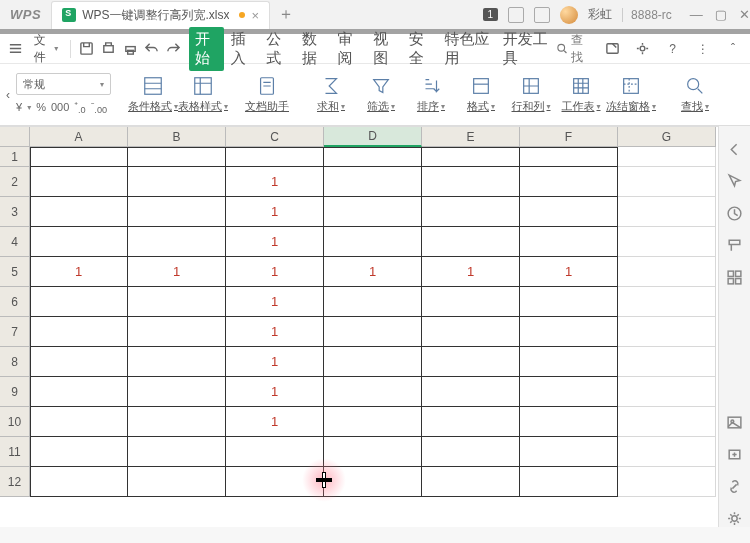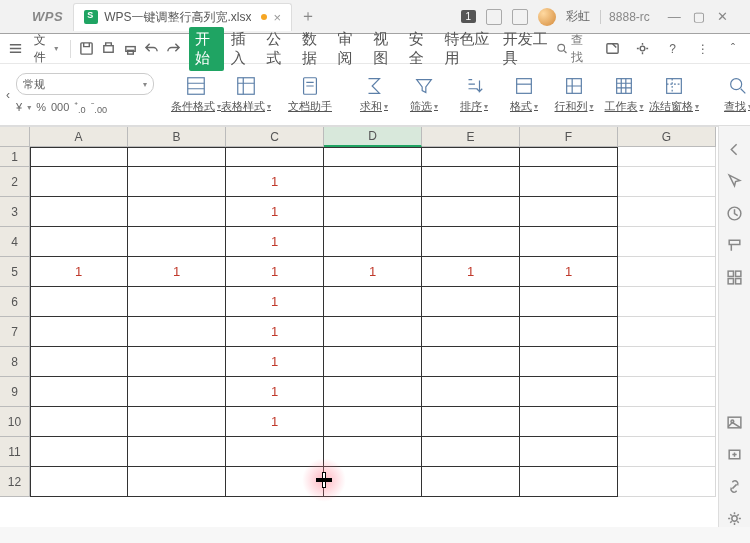--- a/index.html
+++ b/index.html
@@ -1,19 +1,19 @@
 <!DOCTYPE html>
 <html><head>
 <meta charset="utf-8">
 <style>
 * { margin: 0; padding: 0; box-sizing: border-box; font-family: "Microsoft YaHei", Arial, sans-serif; }
 body { width: 750px; height: 543px; background: #f7f7f7; overflow: hidden; position: relative; font-size: 12px; color: #444; }
 
 
-.titlebar { height: 34px; background: #f2f2f2; display: flex; align-items: center; padding: 0 22px; border-bottom: 1px solid #a3a3a3; }
+.titlebar { height: 34px; background: #f2f2f2; display: flex; align-items: center; padding: 0 0; border-bottom: 5px solid #a3a3a3; }
 .logo { font-weight: bold; color: #888; font-style: italic; letter-spacing: 0.5px; padding: 0 10px; font-size: 13px; }
 .tab-strip { display: flex; align-items: center; gap: 4px; }
 .doc-tab { display: flex; align-items: center; gap: 6px; background: #fff; height: 28px; padding: 0 10px; border-radius: 3px 3px 0 0; border: 1px solid #ddd; border-bottom: none; justify-content: space-between; }
 .doc-tab .ss-icon { width: 14px; height: 14px; background: #1fa463; border-radius: 2px; position: relative; }
 .doc-tab .ss-icon::after { content:"S"; position:absolute; color:#fff; font-size:9px; font-weight:bold; left:3px; top:0; }
 .doc-tab span { font-size: 12px; color: #555; max-width: 160px; overflow: hidden; text-overflow: ellipsis; white-space: nowrap; }
 .doc-tab .dot { width: 6px; height: 6px; border-radius: 50%; background: #f6a623; margin-left: 4px; }
 .doc-tab .close { color: #999; font-size: 13px; cursor: pointer; }
 .new-tab { width: 24px; height: 24px; display:flex; align-items:center; justify-content:center; color:#888; font-size:16px; cursor:pointer; }
 .titlebar-right { margin-left: auto; display: flex; align-items: center; gap: 10px; }
@@ -32,21 +32,21 @@
 .file-btn { padding:0 6px; color:#555; font-size:12px; display:flex; align-items:center; gap:2px; }
 .menu-tabs { display:flex; align-items:center; gap:1px; margin-left:4px; }
 .menu-tab { padding:3px 6px; font-size:15px; color:#555; cursor:pointer; }
 .menu-tab.active { background:#1fa463; color:#fff; border-radius:2px; }
 .menubar-right { margin-left:auto; display:flex; align-items:center; gap:8px; color:#777; }
 .search-btn { display:flex; align-items:center; gap:3px; font-size:12px; }
 
 
 .ribbon { height: 62px; background:#fff; display:flex; align-items:center; border-bottom:1px solid #ddd; padding:0 6px; gap:6px; }
 .rib-left { display:flex; flex-direction:column; gap:3px; }
-.style-combo { width:138px; height:22px; border:1px solid #ccc; border-radius:10px; display:flex; align-items:center; padding:0 6px; font-size:11px; color:#555; justify-content:space-between; }
+.style-combo { width:95px; height:22px; border:1px solid #ccc; border-radius:2px; display:flex; align-items:center; padding:0 6px; font-size:11px; color:#555; justify-content:space-between; }
 .num-fmt { display:flex; align-items:center; gap:5px; color:#666; font-size:11px; }
 .num-fmt span { cursor:pointer; }
 .vsep { width:1px; height:44px; background:#e5e5e5; margin:0 4px; }
 .rib-btn { display:flex; flex-direction:column; align-items:center; justify-content:center; gap:2px; padding:0 4px; min-width:44px; cursor:pointer; }
 .rib-btn .ricon { width:22px; height:22px; display:flex; align-items:center; justify-content:center; }
 .rib-btn .ricon svg { width:22px; height:22px; stroke:#5c7fa8; fill:none; stroke-width:1.3; }
 .rib-btn .rlabel { font-size:11px; color:#555; display:flex; align-items:center; gap:2px; white-space:nowrap;text-decoration:underline; }
 .caret-d { font-size:8px; color:#888; }
 
 

